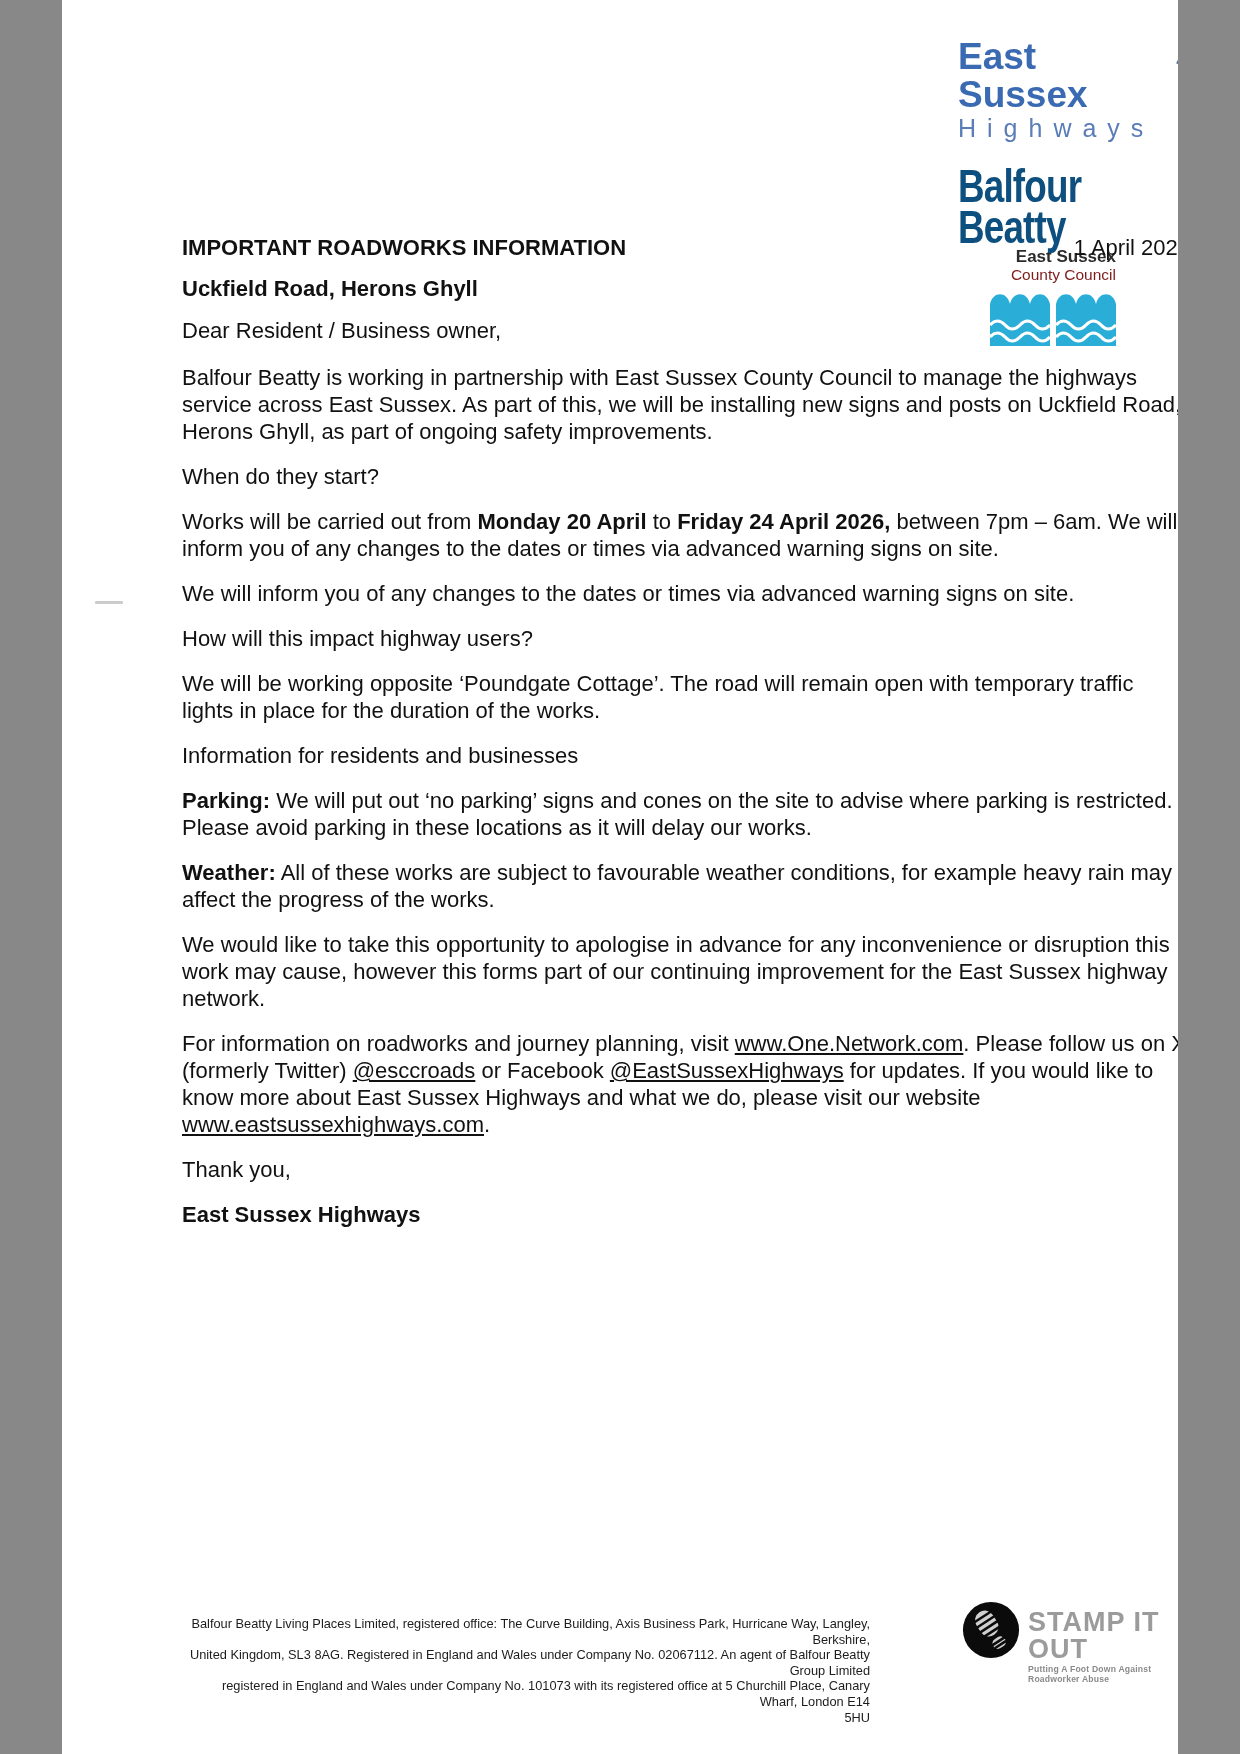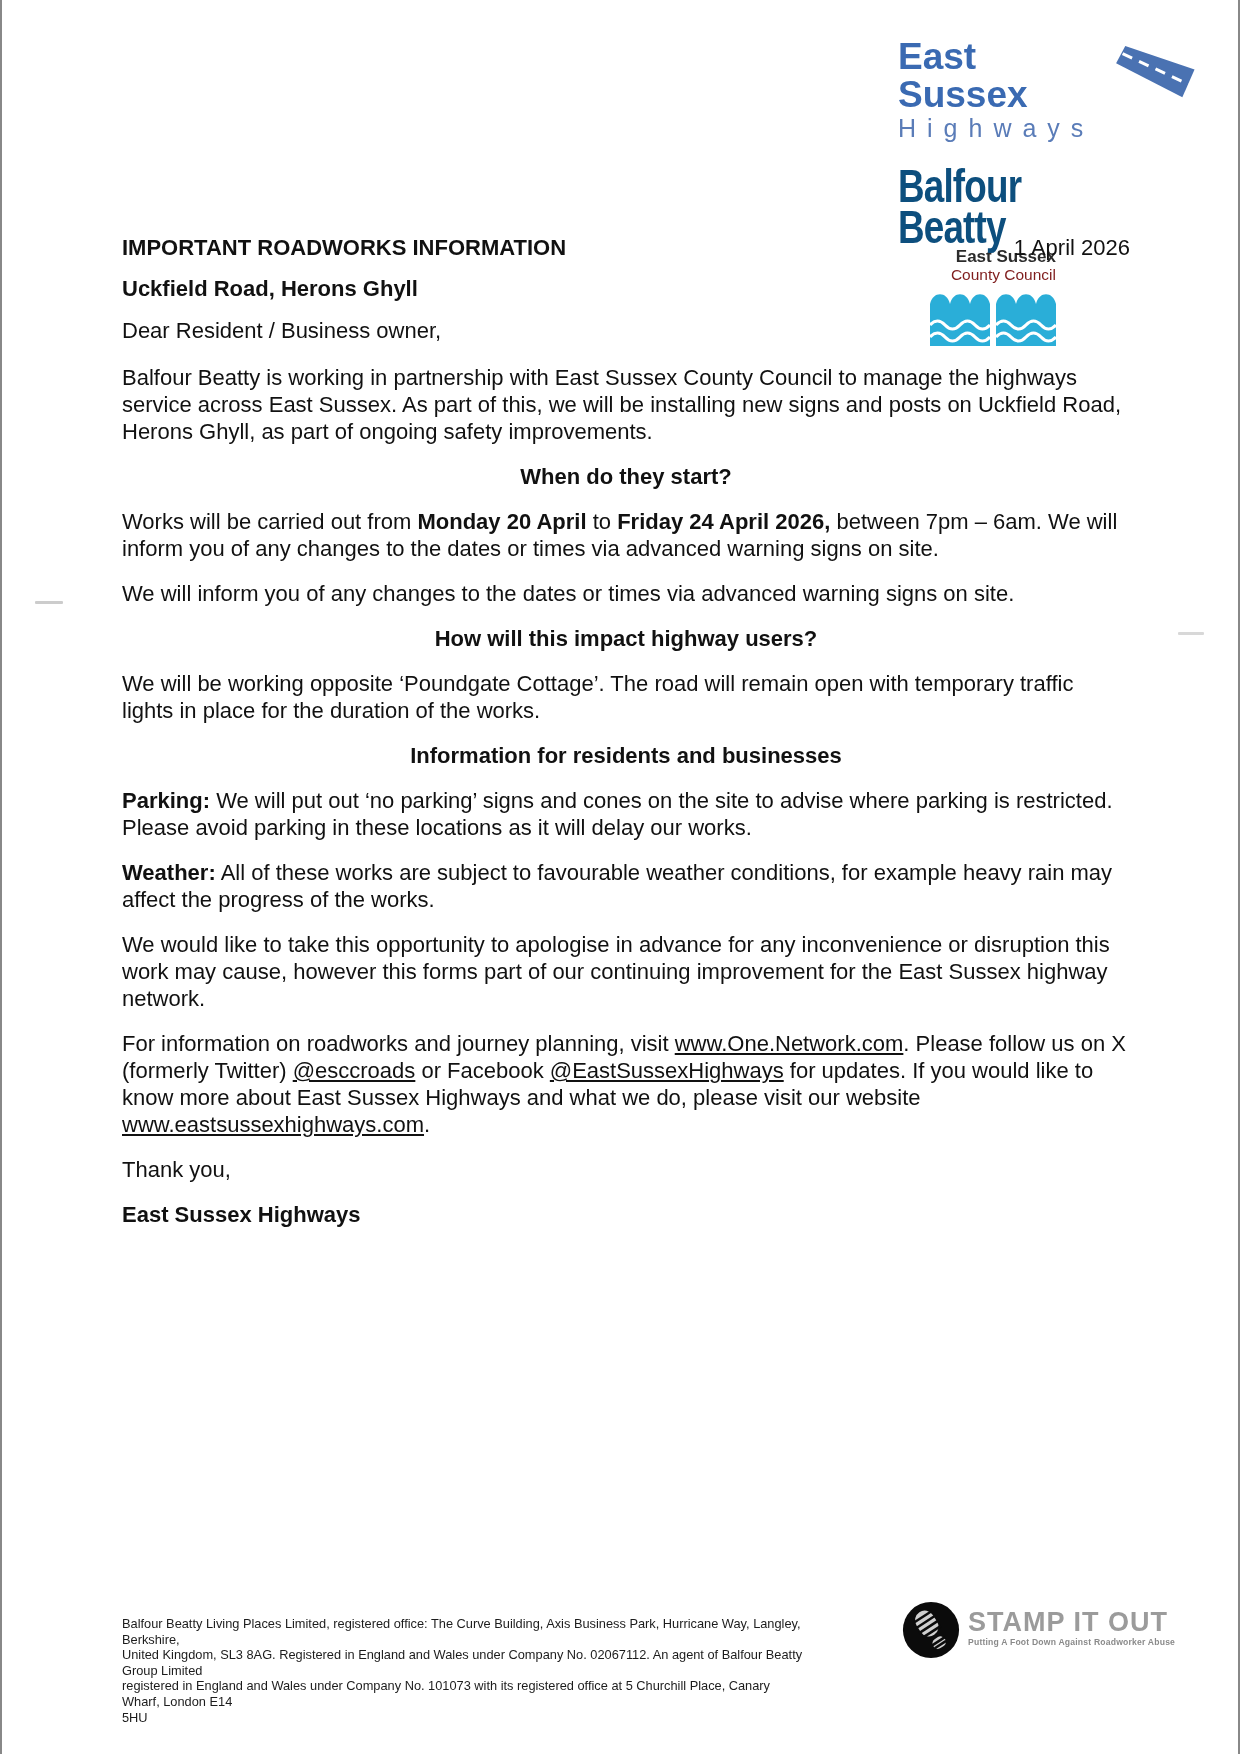--- a/index.html
+++ b/index.html
@@ -1,18 +1,18 @@
 <!DOCTYPE html>
 <html><head>
 <meta charset="utf-8">
 <style>
   html,body{margin:0;padding:0;background:#888;}
   .page{
     position:relative;
-    width:1236px;height:1754px;
+    width:1116px;height:1754px;
     margin:0 auto;
     background:#ffffff;
     font-family:"Liberation Sans", sans-serif;
     color:#111;
     overflow:hidden;
   }
 
   
   .logo-block{position:absolute;left:896px;top:38px;width:300px;}
   .esh-logo{display:flex;align-items:flex-start;gap:14px;}
@@ -27,28 +27,28 @@
   .escc-line1{font-weight:bold;font-size:17px;line-height:18px;color:#2b2b2b;}
   .escc-line2{font-size:15.5px;line-height:17px;color:#7f1d1d;}
   .escc-waves{margin-top:7px;width:126px;height:56px;}
 
   
   .content{position:absolute;left:120px;top:234px;width:1008px;font-size:22px;line-height:27px;}
   .title-row{display:flex;justify-content:space-between;margin-bottom:14px;}
   .b{font-weight:bold;}
   .u{text-decoration:underline;}
   .blk{margin:0 0 18px 0;}
-  .blk.heading{font-weight:bold;margin-top:12px;text-align:center;}
+  .blk.heading{font-weight:normal;margin-top:12px;}
   .blk.subject{font-weight:bold;margin-bottom:15px;}
   .blk.signoff{font-weight:bold;}
   .blk.salutation{margin-bottom:20px;}
 
   
   .footer-legal{position:absolute;left:120px;top:1616px;width:688px;
-                font-size:12.8px;line-height:15.6px;color:#1c1c1c;}
+                font-size:12.8px;line-height:15.6px;color:#1c1c1c;text-align:right;}
   .stamp{position:absolute;left:899px;top:1599px;display:flex;align-items:flex-start;gap:7px;}
   .boot-icon{width:60px;height:62px;}
   .stamp-text{display:flex;flex-direction:column;margin-top:10px;}
   .stamp-title{font-weight:bold;font-size:27px;line-height:27px;color:#9b9b9b;letter-spacing:1px;}
   .stamp-tagline{font-weight:bold;font-size:8.6px;color:#8a8a8a;margin-top:1px;letter-spacing:0.2px;}
 
   
   .dash{position:absolute;background:#cccccc;height:3px;border-radius:1px;}
   .dash-left{left:33px;top:601px;width:28px;}
   .dash-right{left:1176px;top:632px;width:26px;background:#d8d8d8;}

